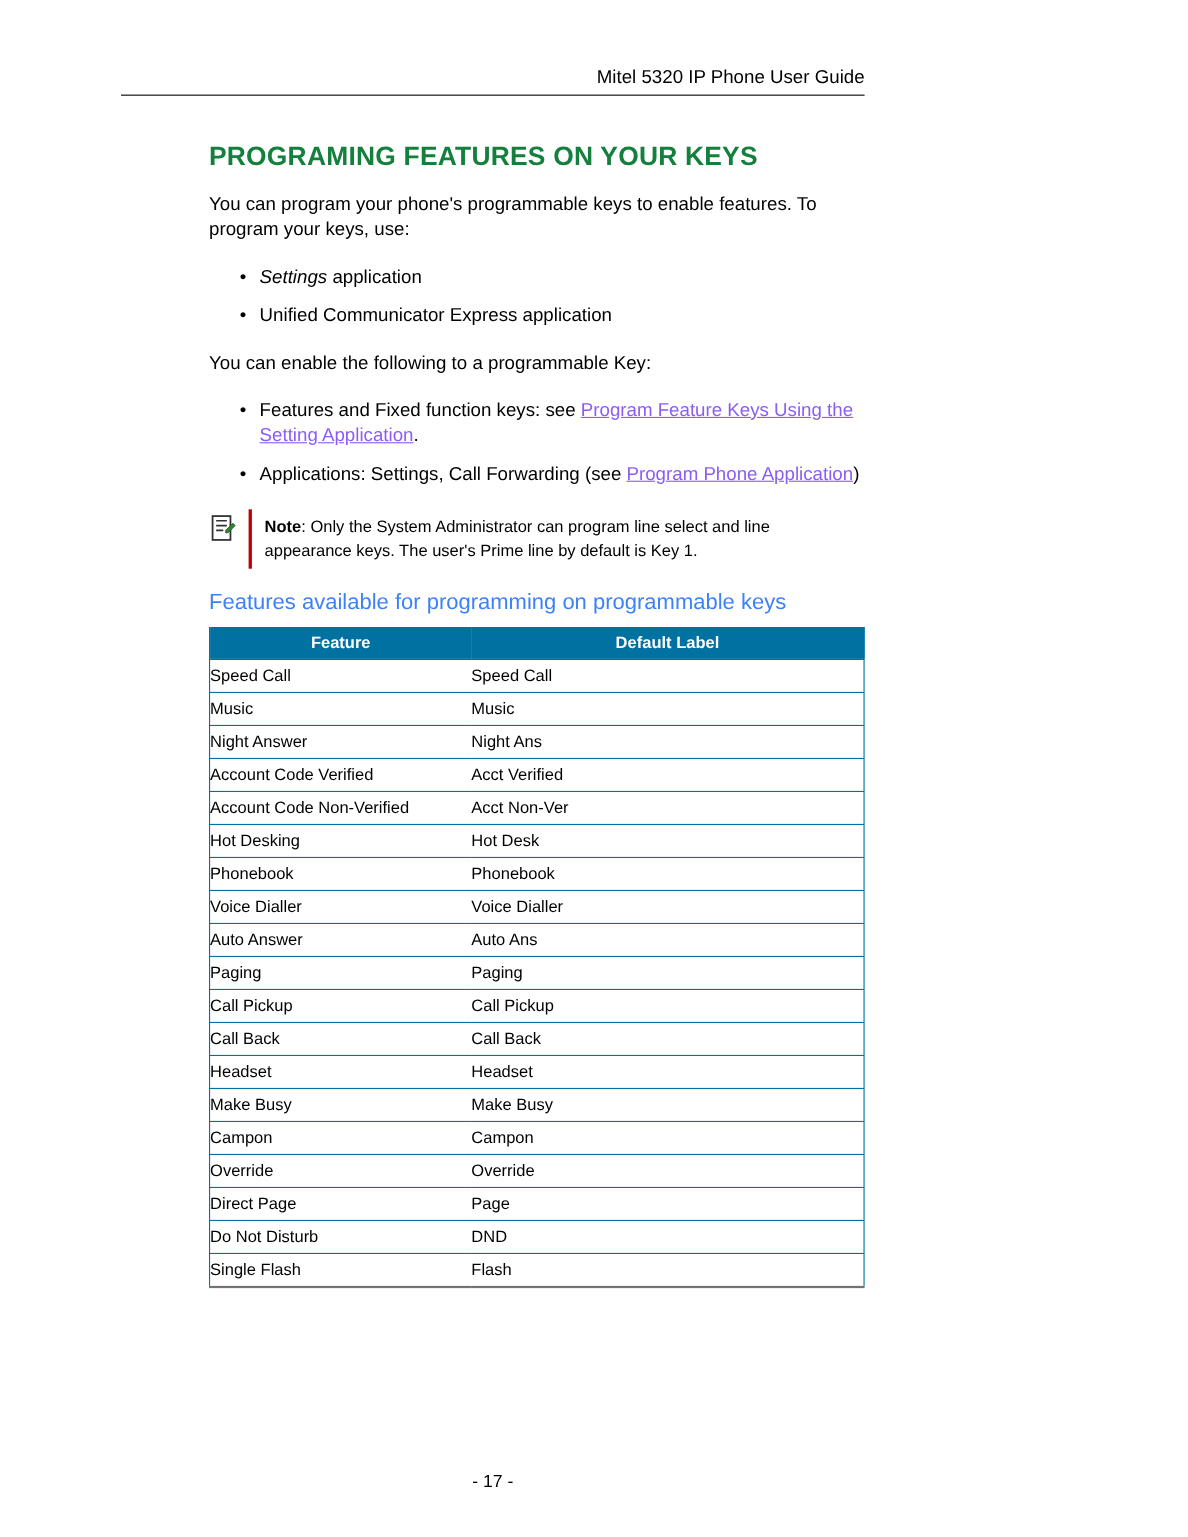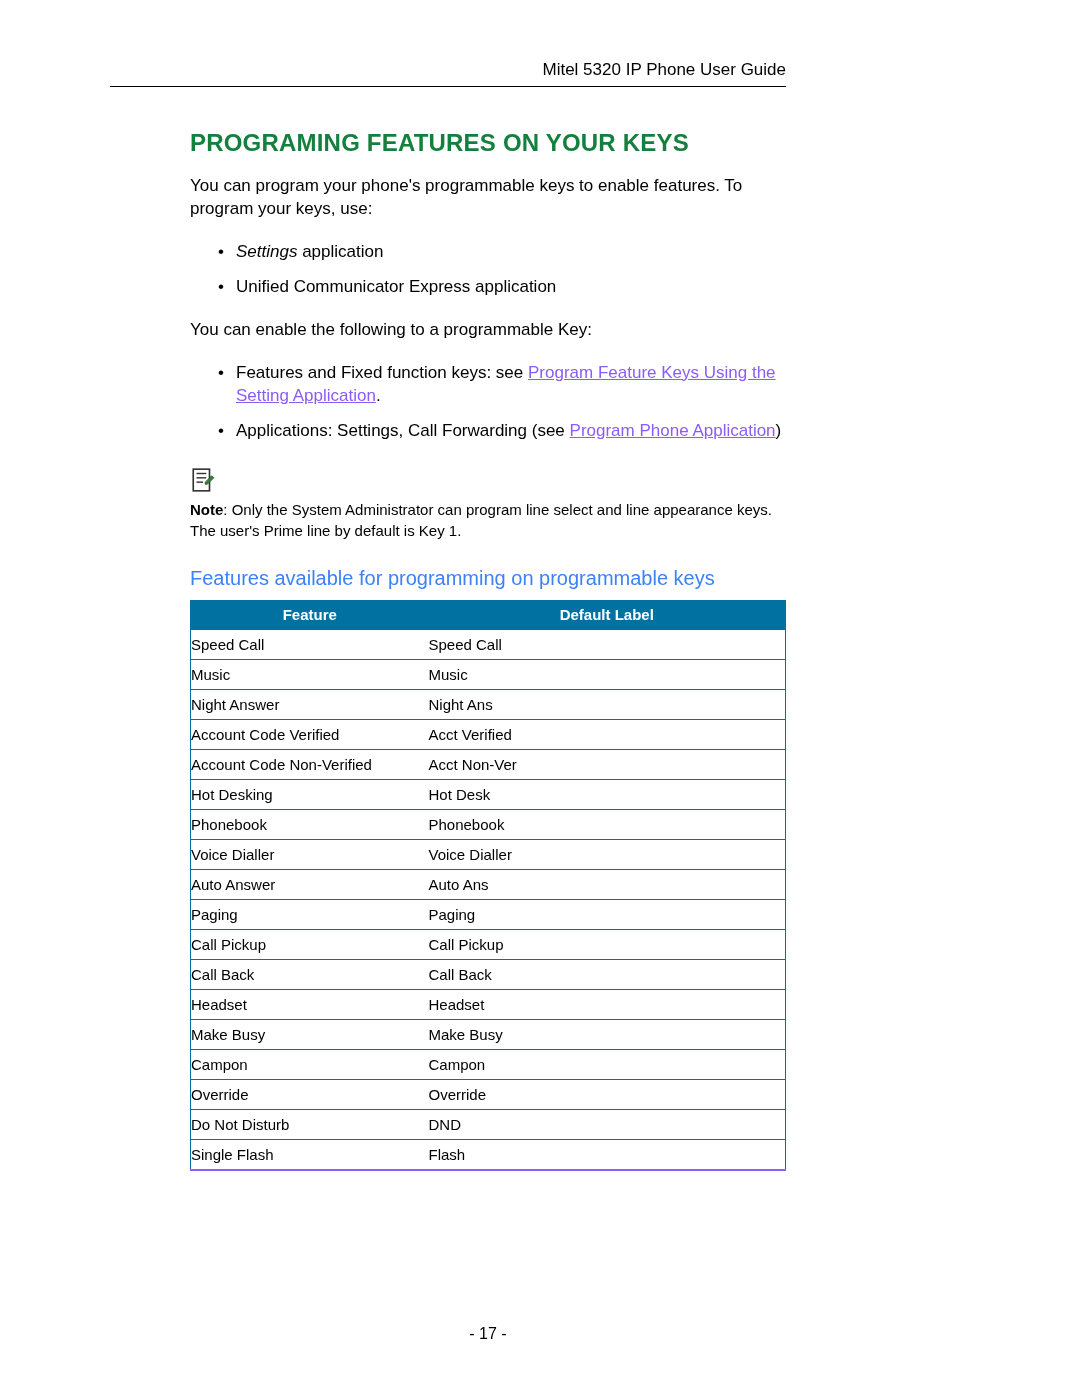--- a/index.html
+++ b/index.html
@@ -64,21 +64,20 @@
   }
   .italic { font-style: italic; }
   a.doclink {
     color: #8b5cf6;
     text-decoration: underline;
   }
   .note-box {
     display: flex;
     align-items: flex-start;
     margin: 8px 0 20px 0;
-    flex-direction: column;
   }
   .note-icon {
     width: 26px;
     height: 26px;
     flex: 0 0 26px;
     margin-right: 10px;
     margin-top: 4px;
   }
   .note-bar {
     width: 4px;
@@ -112,37 +111,36 @@
     font-size: 15px;
   }
   table.features th:first-child { width: 40%; }
   table.features td {
     border-top: 1px solid #0071a1;
     border-bottom: 1px solid #0071a1;
     padding: 6px 0;
     color: #000;
   }
   table.features tr:last-child td {
-    border-bottom: 2px solid #8b5cf6;
+    border-bottom: 2px solid #737373;
   }
   table.features {
     border-left: 1px solid #0071a1;
     border-right: 1px solid #0071a1;
   }
   table.features td + td {
     
   }
   .page-number {
     position: absolute;
-    bottom: 54px;
+    bottom: 40px;
     left: 0;
     width: 100%;
     text-align: center;
     font-size: 16px;
-    padding-left: 40px;
   }
 </style>
 </head>
 <body>
 
 <div class="page">
 
   <div class="header-line">
     <span>Mitel 5320 IP Phone User Guide</span>
   </div>
@@ -255,20 +253,24 @@
           </tr>
           <tr>
             <td>Campon</td>
             <td>Campon</td>
           </tr>
           <tr>
             <td>Override</td>
             <td>Override</td>
           </tr>
           <tr>
+            <td>Direct Page</td>
+            <td>Page</td>
+          </tr>
+          <tr>
             <td>Do Not Disturb</td>
             <td>DND</td>
           </tr>
           <tr>
             <td>Single Flash</td>
             <td>Flash</td>
           </tr>
         </tbody>
     </table>
 

